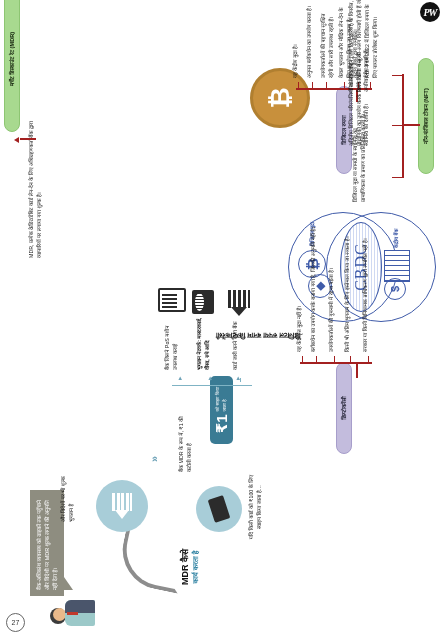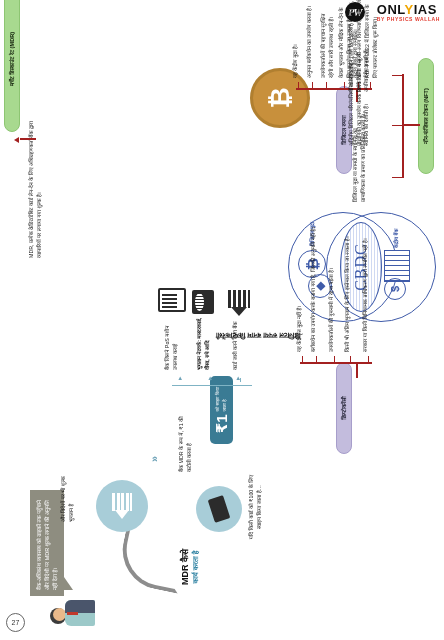--- a/index.html
+++ b/index.html
@@ -79,24 +79,20 @@
   .chev{color:#6fa3b8;font-size:11px;font-weight:bold;}
   .tiny-arrow{color:#6fa3b8;font-size:7px;}
 </style>
 </head>
 <body>
 
 <div id="page">
 
   <div class="logo">
     <div class="logo-mark">PW</div>
-    <div class="logo-txt">
-      <div class="logo-main"><span>ONL</span><span class="y">Y</span><span>IAS</span></div>
-      <div class="logo-sub">BY PHYSICS WALLAH</div>
-    </div>
   </div>
 
   <div class="pageno" style="left:6px;bottom:8px;">27</div>
 
   <div id="canvas">
 
     <div class="abs" style="left:14px;top:50px;width:30px;height:54px;">
       <div class="abs" style="left:2px;top:0;width:16px;height:16px;">
         <div class="person-head"></div>
         <div class="person-face"></div>

